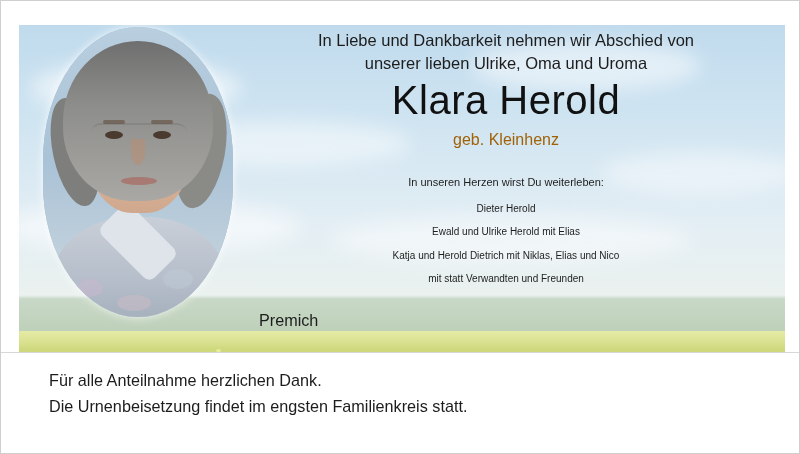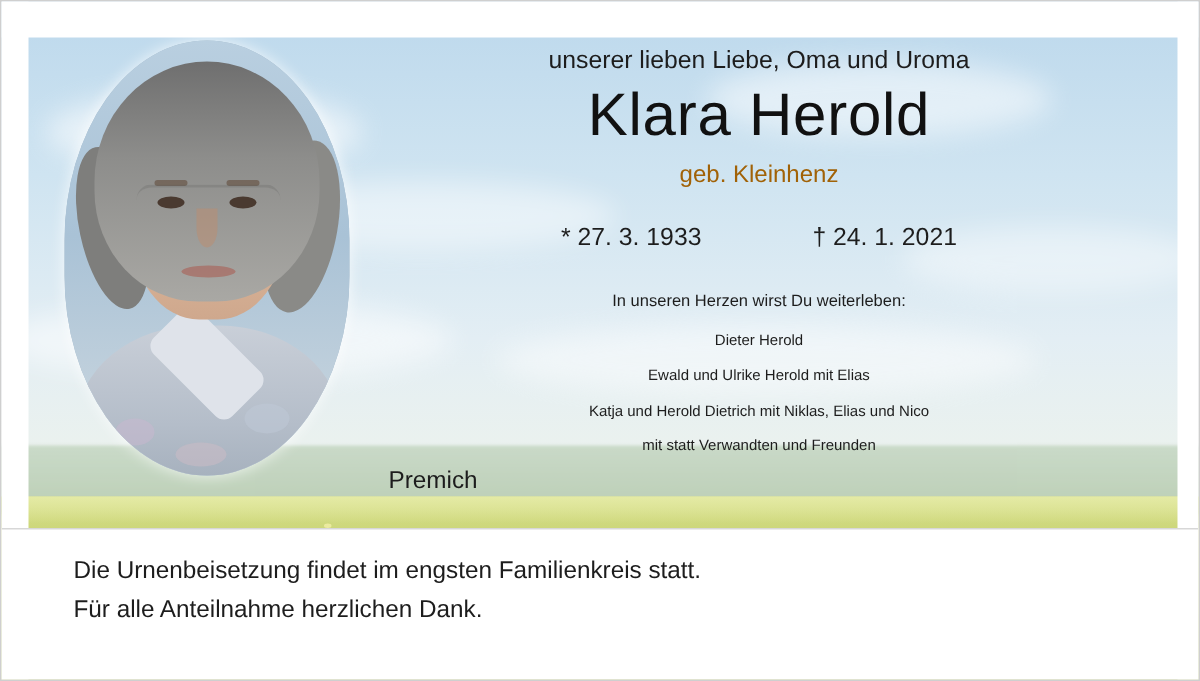--- a/index.html
+++ b/index.html
@@ -348,41 +348,38 @@
       <div class="p-glasses"></div>
       <div class="p-eye l"></div>
       <div class="p-eye r"></div>
       <div class="p-nose"></div>
       <div class="p-mouth"></div>
     </div>
   </div>
 
   <div class="content">
     <div class="intro">
-      <div>unserer lieben Liebe, Oma und Uroma</div>
+      <div>In Liebe und Dankbarkeit nehmen wir Abschied von</div>
+      <div>unserer lieben Ulrike, Oma und Uroma</div>
     </div>
 
     <div class="name">Klara Herold</div>
     <div class="maiden">geb. Kleinhenz</div>
 
-    <div class="dates">
-      <span>* 27. 3. 1933</span>
-      <span>† 24. 1. 2021</span>
-    </div>
 
     <div class="memory">In unseren Herzen wirst Du weiterleben:</div>
 
     <div class="mourners">
       <div class="mourner-line">Dieter Herold</div>
       <div class="mourner-line">Ewald und Ulrike Herold mit Elias</div>
       <div class="mourner-line">Katja und Herold Dietrich mit Niklas, Elias und Nico</div>
       <div class="mourner-line">mit statt Verwandten und Freunden</div>
     </div>
   </div>
 
   <div class="place">Premich</div>
 
   <div class="footer">
+    <div>Für alle Anteilnahme herzlichen Dank.</div>
     <div>Die Urnenbeisetzung findet im engsten Familienkreis statt.</div>
-    <div>Für alle Anteilnahme herzlichen Dank.</div>
   </div>
 
 </div>
 
 </body></html>

